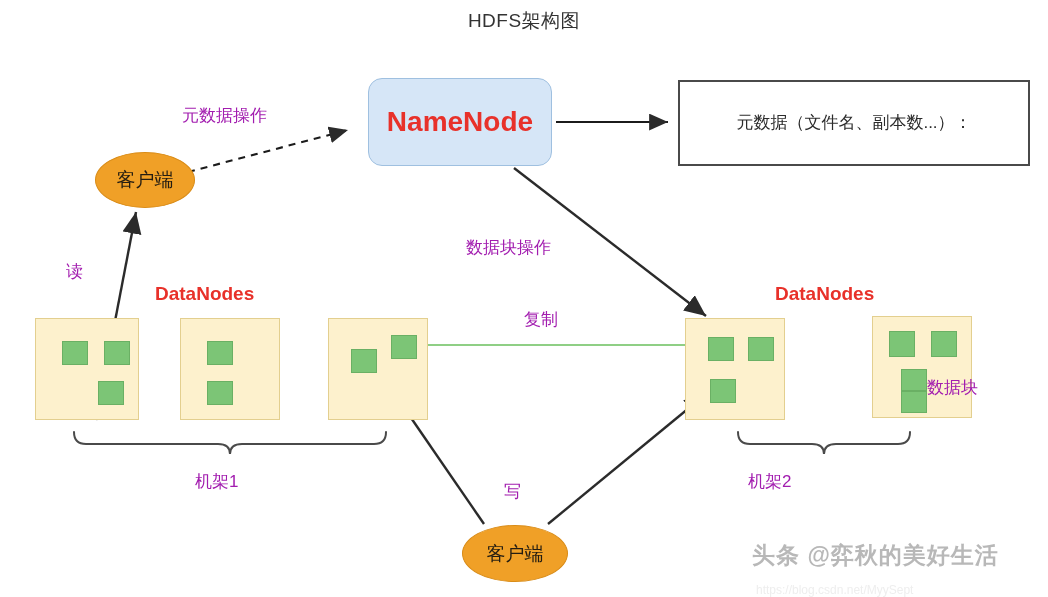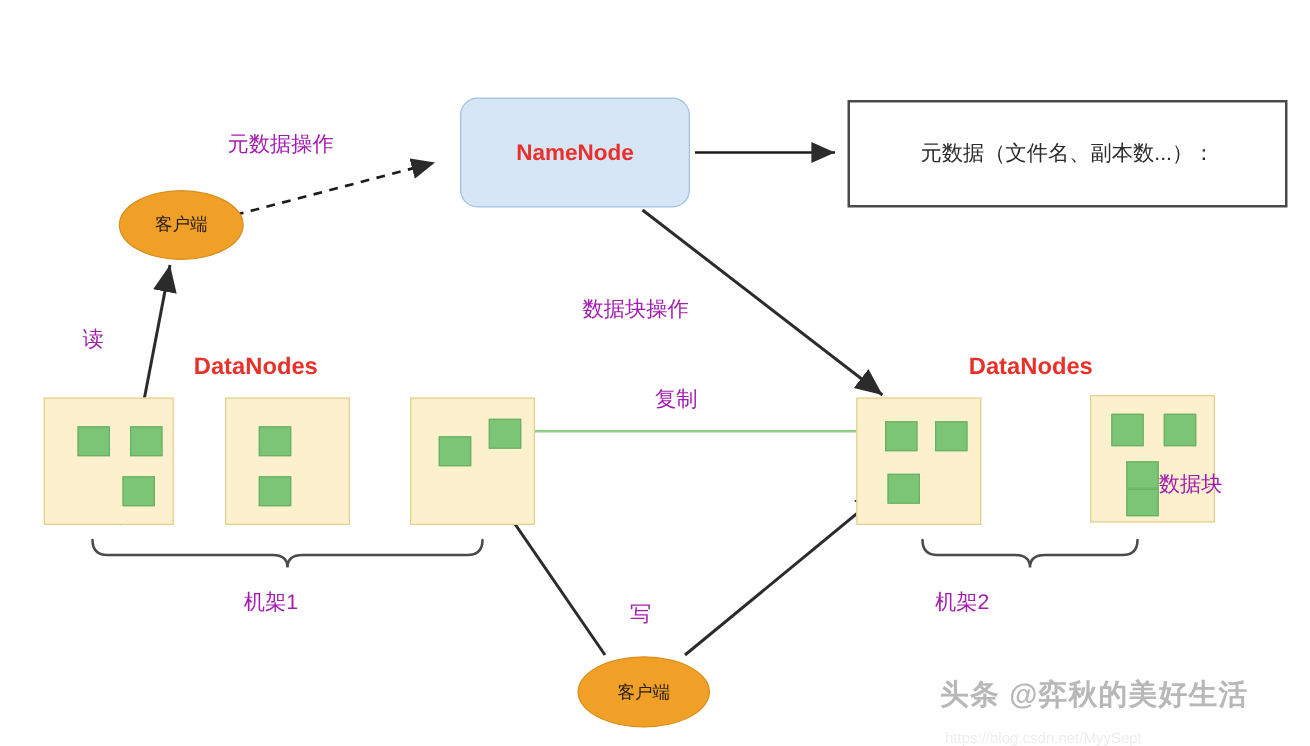--- a/index.html
+++ b/index.html
@@ -41,21 +41,21 @@
     border: 1.6px solid #9fc0e0;
     border-radius: 14px;
     display: flex;
     align-items: center;
     justify-content: center;
     box-sizing: border-box;
   }
   .namenode-label {
     color: #e8312a;
     font-weight: bold;
-    font-size: 18px;
+    font-size: 28px;
   }
 
   .meta-box {
     left: 678px; top: 80px;
     width: 352px; height: 86px;
     background: #ffffff;
     border: 2px solid #4a4a4a;
     display: flex;
     flex-direction: column;
     align-items: center;
@@ -80,21 +80,21 @@
   }
   .client-top {
     left: 95px; top: 152px;
     width: 100px; height: 56px;
   }
   .client-bottom {
     left: 462px; top: 525px;
     width: 106px; height: 57px;
   }
   .client-label {
-    font-size: 14px;
+    font-size: 19px;
     color: #241d12;
   }
 
   .edge-label {
     font-size: 17px;
     color: #a21caf;
     white-space: nowrap;
   }
   .lbl-meta-op   { left: 182px; top: 104px; }
   .lbl-read      { left: 66px;  top: 260px; }
@@ -179,20 +179,21 @@
      dn4 --&gt;
     <path d="M 548 524 L 706 394" stroke="#2b2b2b" stroke-width="2.4" fill="none" marker-end="url(#arrowBlack)"></path>
 
     
     <path d="M 74 432 Q 74 444 86 444 L 218 444 Q 230 444 230 454 Q 230 444 242 444 L 374 444 Q 386 444 386 432" stroke="#4a4a4a" stroke-width="2" fill="none" stroke-linecap="round"></path>
 
     
     <path d="M 738 432 Q 738 444 750 444 L 812 444 Q 824 444 824 454 Q 824 444 836 444 L 898 444 Q 910 444 910 432" stroke="#4a4a4a" stroke-width="2" fill="none" stroke-linecap="round"></path>
   </svg>
 
+  <div class="abs title">HDFS架构图</div>
 
   <div class="abs namenode-box">
     <span class="namenode-label">NameNode</span>
   </div>
 
   <div class="abs meta-box">
     <div class="meta-line">元数据（文件名、副本数...）：</div>
   </div>
 
   <div class="abs client-ellipse client-top">

